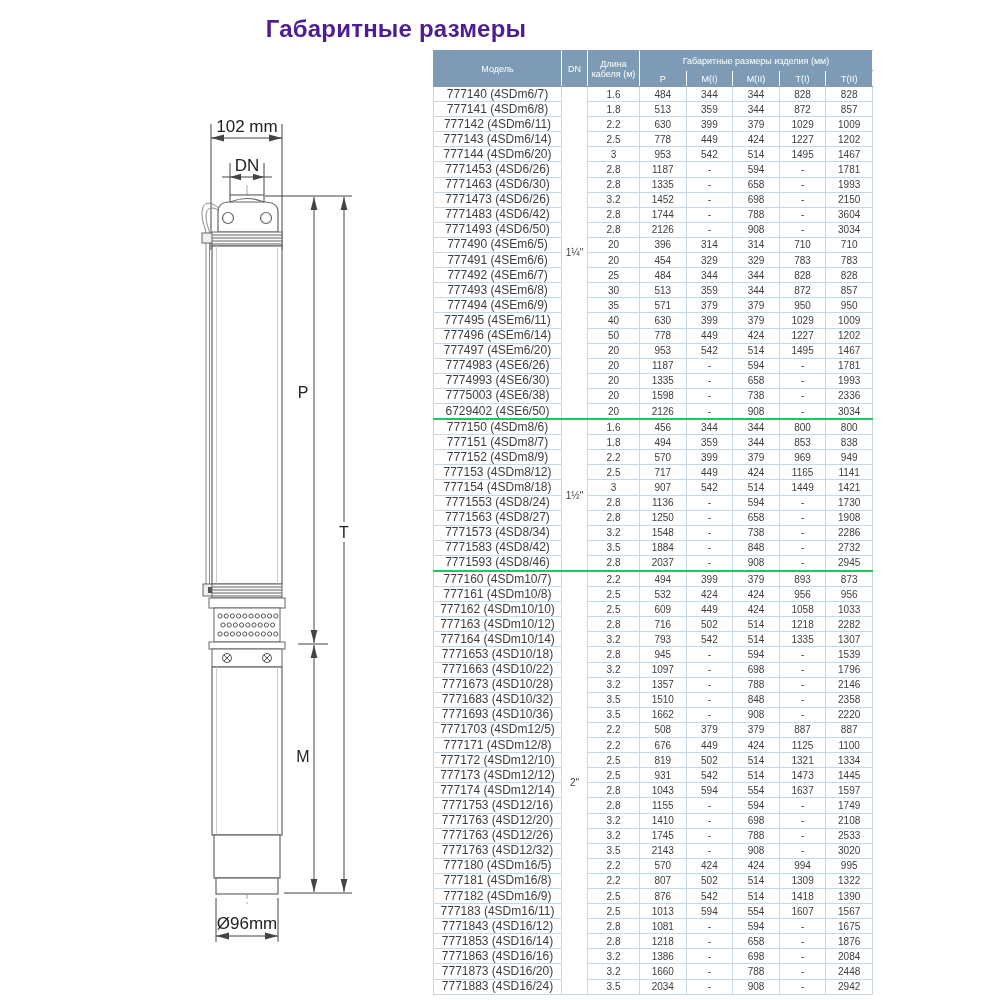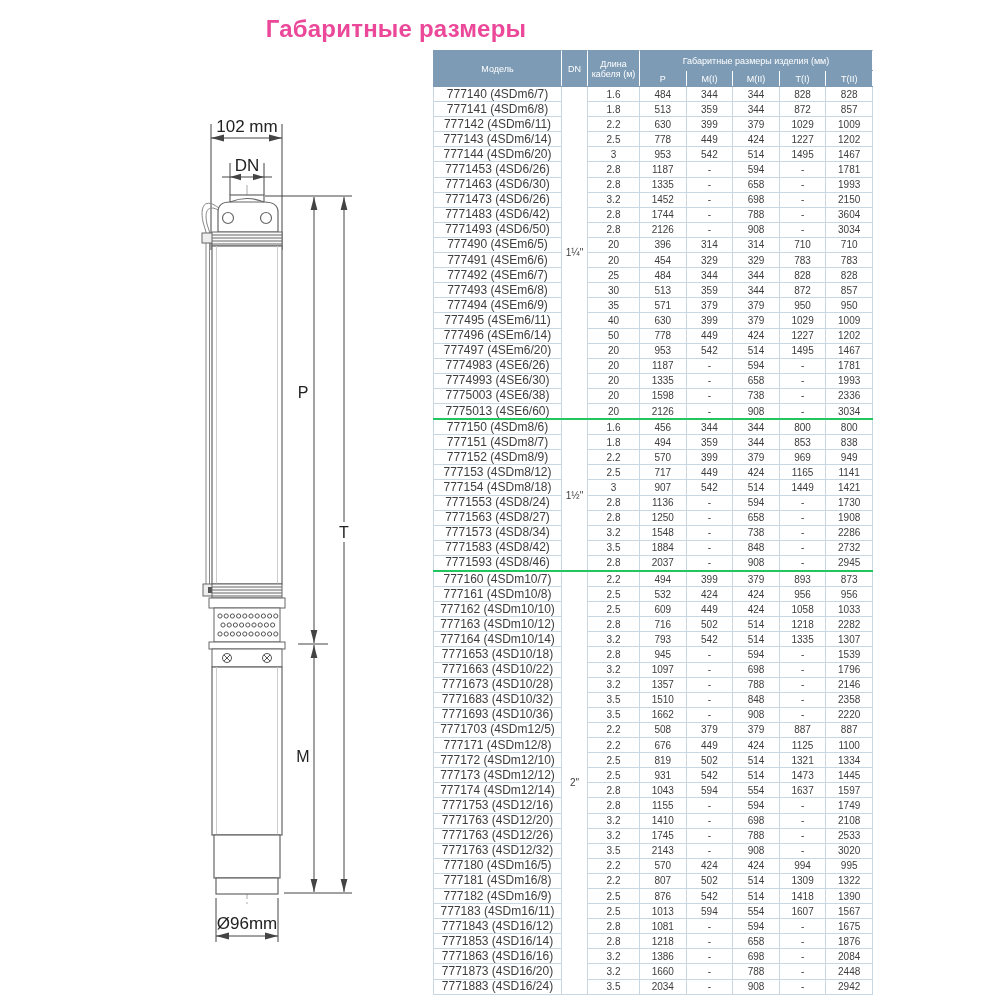--- a/index.html
+++ b/index.html
@@ -1,19 +1,19 @@
 <!DOCTYPE html>
 <html><head>
 <meta charset="utf-8">
 <style>
   html,body{margin:0;padding:0;}
   .page{position:relative;width:1000px;height:1000px;background:#ffffff;overflow:hidden;
         font-family:"Liberation Sans",sans-serif;}
   .title{position:absolute;top:15px;left:0;width:792px;text-align:center;
-         font-size:24px;font-weight:600;color:#ec4899;letter-spacing:.2px;}
+         font-size:24px;font-weight:600;color:#4c1d95;letter-spacing:.2px;}
   
   .dim-table-wrap{position:absolute;left:433px;top:50px;width:439px;}
   table.dim-table{border-collapse:collapse;table-layout:fixed;width:439px;}
   table.dim-table th,table.dim-table td{border:1px solid #c9d7e2;overflow:hidden;white-space:nowrap;}
   table.dim-table thead th{background:#7d9bb5;color:#ffffff;font-weight:400;font-size:9px;
         border-color:#7d9bb5;border-right-color:rgba(255,255,255,.45);padding:1px 0;line-height:10px;}
   table.dim-table thead tr.h1 th{height:17px;}
   table.dim-table thead tr.h2 th{height:13px;}
   table.dim-table tbody td{height:14.1px;line-height:13px;font-size:10px;color:#3d3d3d;
         text-align:center;padding:0 1px;background:#fff;}
@@ -399,21 +399,21 @@
           <tr>
             <td class="model">7775003 (4SE6/38)</td>
             <td class="cable">20</td>
             <td class="num">1598</td>
             <td class="num">-</td>
             <td class="num">738</td>
             <td class="num">-</td>
             <td class="num">2336</td>
           </tr>
           <tr>
-            <td class="model">7775013 (4SE6/60)</td>
+            <td class="model">6729402 (4SE6/50)</td>
             <td class="cable">20</td>
             <td class="num">2126</td>
             <td class="num">-</td>
             <td class="num">908</td>
             <td class="num">-</td>
             <td class="num">3034</td>
           </tr>
           <tr class="group-start">
             <td class="model">777150 (4SDm8/6)</td>
             <td class="dn" rowspan="10">1½"</td>

